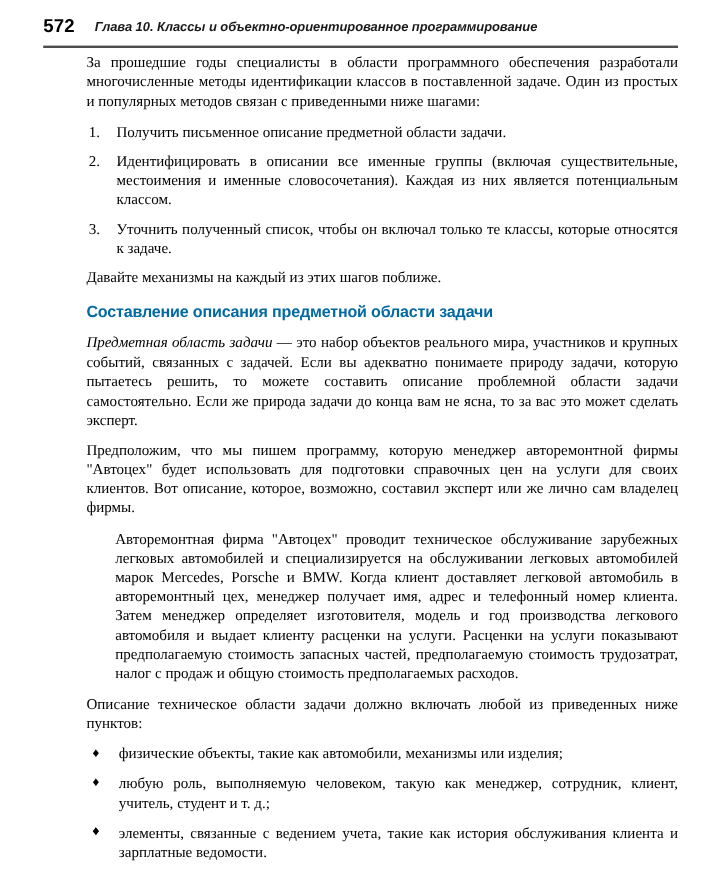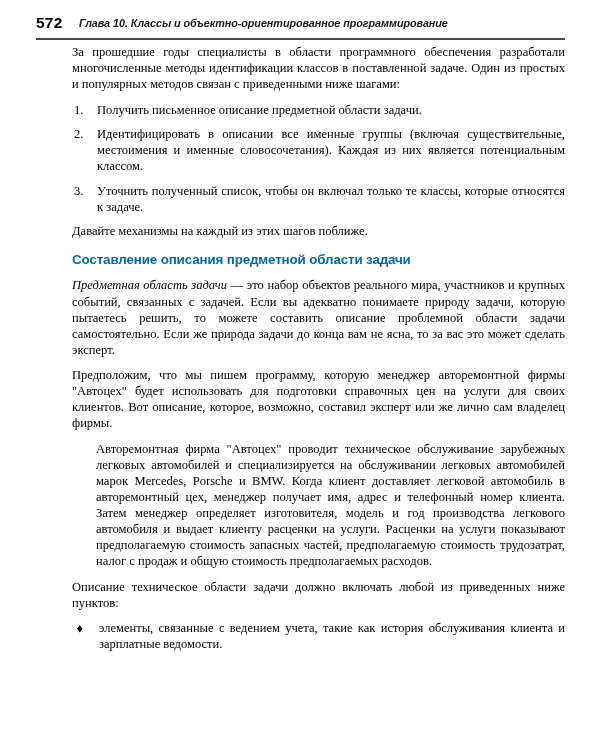--- a/index.html
+++ b/index.html
@@ -192,23 +192,25 @@
 
     <div class="quote">
       <p>Авторемонтная фирма "Автоцех" проводит техническое обслуживание зарубежных легковых автомобилей и специализируется на обслуживании легковых автомобилей марок Mercedes, Porsche и BMW. Когда клиент доставляет легковой автомобиль в авторемонтный цех, менеджер получает имя, адрес и телефонный номер клиента. Затем менеджер определяет изготовителя, модель и год производства легкового автомобиля и выдает клиенту расценки на услуги. Расценки на услуги показывают предполагаемую стоимость запасных частей, предполагаемую стоимость трудозатрат, налог с продаж и общую стоимость предполагаемых расходов.</p>
     </div>
 
     <p class="body">Описание техническое области задачи должно включать любой из приведенных ниже пунктов:</p>
 
     <ul class="bullets">
       <li class="body">
         <span class="dia">♦</span>
-      </li>
-      <li class="body">
-        <span class="dia">♦</span>
+        <span>физические объекты, такие как автомобили, механизмы или изделия;</span>
+      </li>
+      <li class="body">
+        <span class="dia">♦</span>
+        <span>любую роль, выполняемую человеком, такую как менеджер, сотрудник, клиент, учитель, студент и т. д.;</span>
       </li>
       <li class="body">
         <span class="dia">♦</span>
       </li>
       <li class="body">
         <span class="dia">♦</span>
         <span>элементы, связанные с ведением учета, такие как история обслуживания клиента и зарплатные ведомости.</span>
       </li>
     </ul>
 

